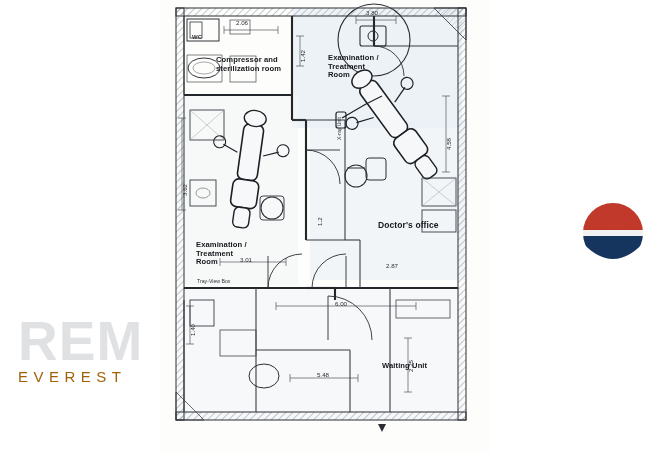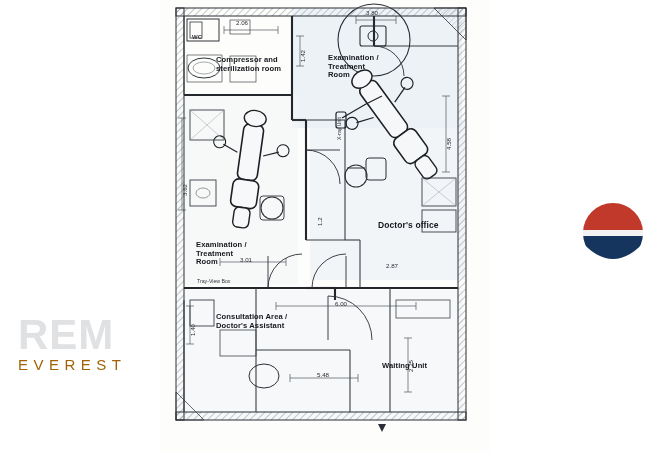--- a/index.html
+++ b/index.html
@@ -81,21 +81,21 @@
   
   .watermark {
     position: absolute;
     left: 18px;
     top: 316px;
     width: 140px;
     color: #e3e4e6;
     user-select: none;
   }
   .wm-main {
-    font-size: 42px;
+    font-size: 55px;
     font-weight: bold;
     letter-spacing: 1px;
     line-height: 0.92;
     color: #e0e1e3;
   }
   .wm-sub {
     font-size: 15px;
     letter-spacing: 5.5px;
     color: #a16207;
     margin-top: 1px;
@@ -298,22 +298,20 @@
     <div class="lbl sz8" style="left:168px; top:54px;">Examination /
 Treatment
 Room</div>
 
     <div class="lbl sz8" style="left:36px; top:241px;">Examination /
 Treatment
 Room</div>
 
     <div class="lbl sz9" style="left:218px; top:221px;">Doctor's office</div>
 
-    <div class="lbl sz8" style="left:56px; top:313px;">Consultation Area /
-Doctor's Assistant</div>
 
     <div class="lbl sz8" style="left:222px; top:362px;">Waiting Unit</div>
 
     <div class="tiny" style="left:32px; top:34px; font-weight:bold; font-size:6px;">WC</div>
 
     <div class="tiny" style="left:37px; top:278px;">Tray-View Box</div>
 
     <div class="tiny rot" style="left:176px; top:140px;">X-ray Unit</div>
 
     <div class="dim" style="left:76px; top:19px;">2.06</div>

